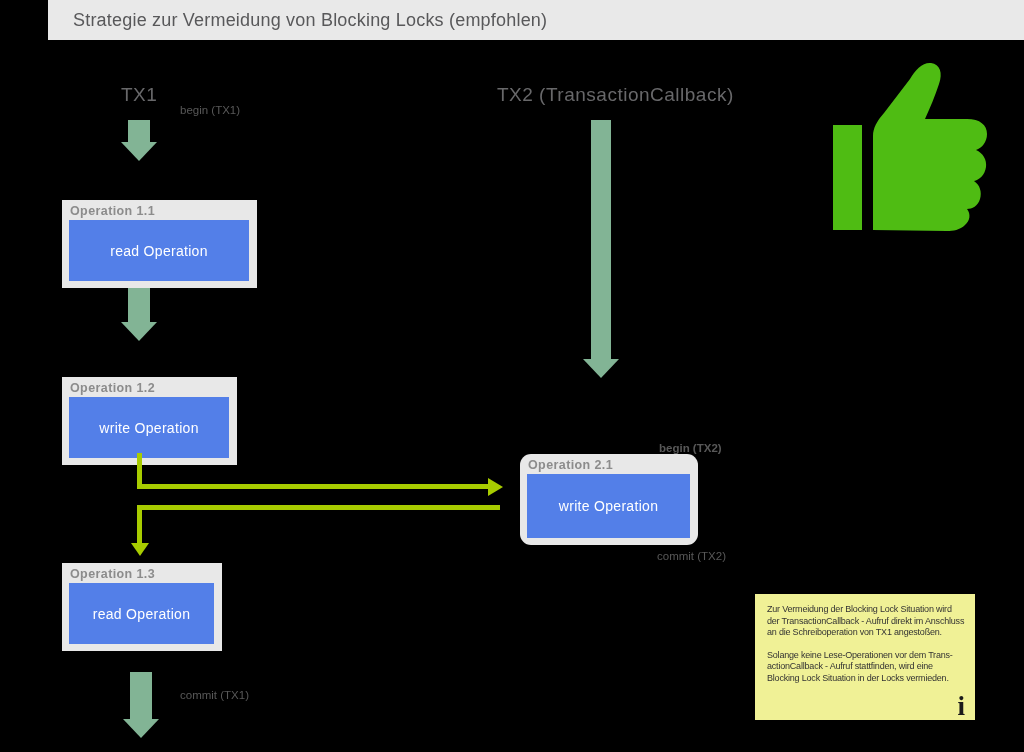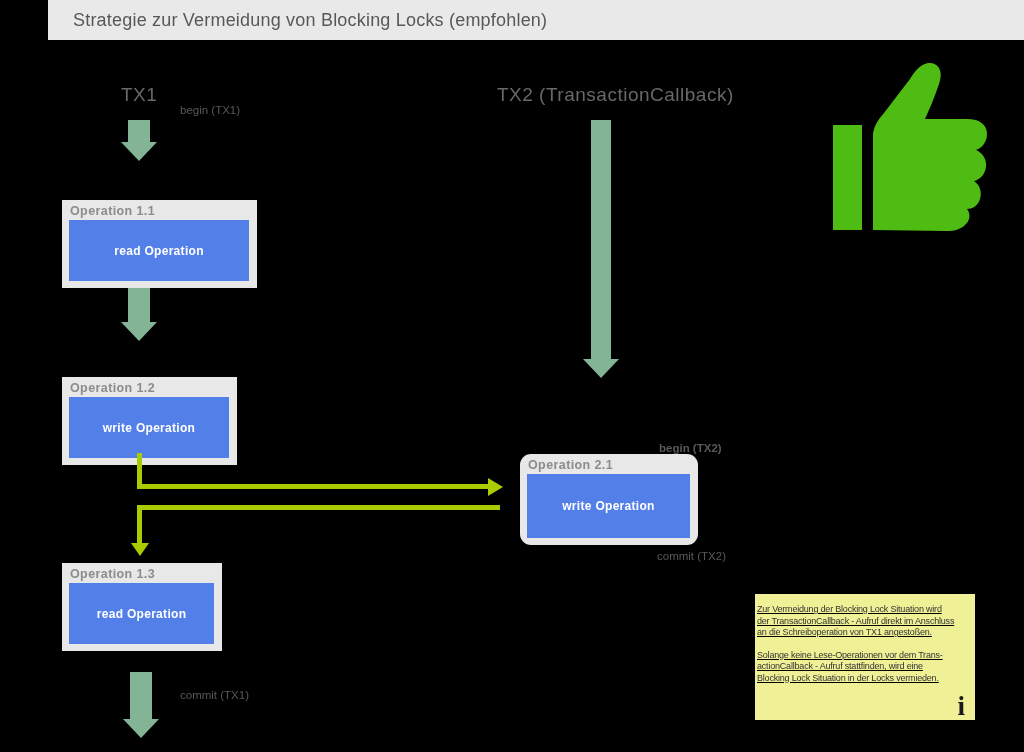--- a/index.html
+++ b/index.html
@@ -23,33 +23,33 @@
   .sarrow .shaft{position:absolute;left:7px;top:0;width:22px;background:var(--arrow-sage,#82b495);}
   .sarrow .head{position:absolute;left:0;width:0;height:0;
     border-left:18px solid transparent;border-right:18px solid transparent;
     border-top:19px solid var(--arrow-sage,#82b495);}
   
   .opbox{position:absolute;background:var(--box-gray,#e8e8e8);}
   .opbox .optitle{position:absolute;left:8px;top:4px;font-size:12.5px;font-weight:bold;
     color:#8c8c8c;letter-spacing:.4px;}
   .opbox .opaction{position:absolute;left:7px;right:8px;top:20px;bottom:7px;
     background:var(--operation-blue,#537fe8);display:flex;align-items:center;justify-content:center;
-    color:#fff;font-size:12px;letter-spacing:.3px;font-weight:bold;}
+    color:#fff;font-size:14px;letter-spacing:.3px;}
   
   .cseg{position:absolute;background:var(--connector-green,#a8cc00);}
   .chead-right{position:absolute;width:0;height:0;
     border-top:9px solid transparent;border-bottom:9px solid transparent;
     border-left:15px solid var(--connector-green,#a8cc00);}
   .chead-down{position:absolute;width:0;height:0;
     border-left:9px solid transparent;border-right:9px solid transparent;
     border-top:13px solid var(--connector-green,#a8cc00);}
   .notebox{
     position:absolute;left:755px;top:594px;width:220px;height:126px;
     background:var(--note-yellow,#f0f196);box-sizing:border-box;
-    padding:10px 10px 0 2px;overflow:hidden;text-decoration:underline;
+    padding:10px 10px 0 12px;overflow:hidden;
   }
   .notebox .nline{font-size:9px;line-height:11.5px;color:#333;letter-spacing:-0.2px;white-space:nowrap;}
   .notebox .gap{height:11px;}
   .notebox .info{
     position:absolute;right:10px;bottom:0px;
     font-family:"Liberation Serif", serif;font-weight:bold;font-size:27px;color:#1a1a1a;
     line-height:1;
   }
   .thumb{position:absolute;left:830px;top:58px;}
 </style>

